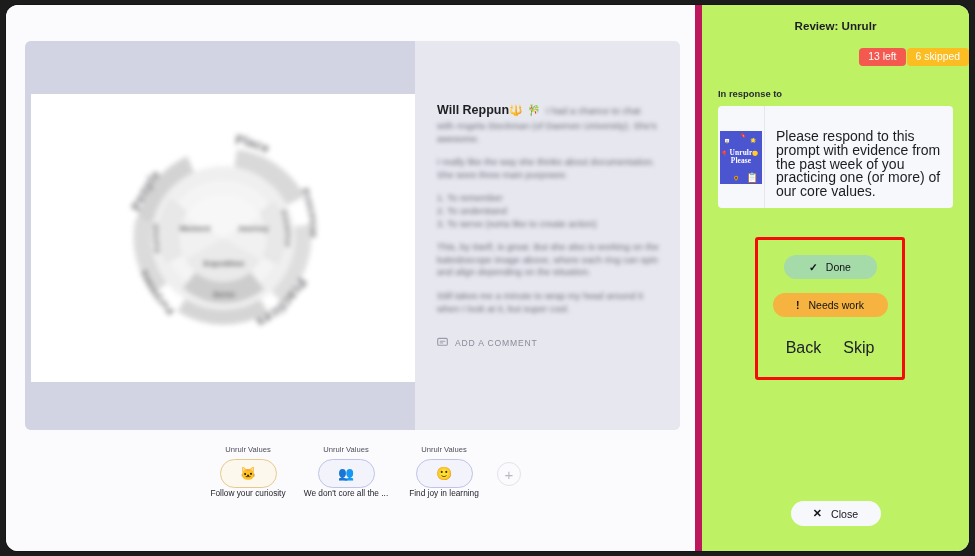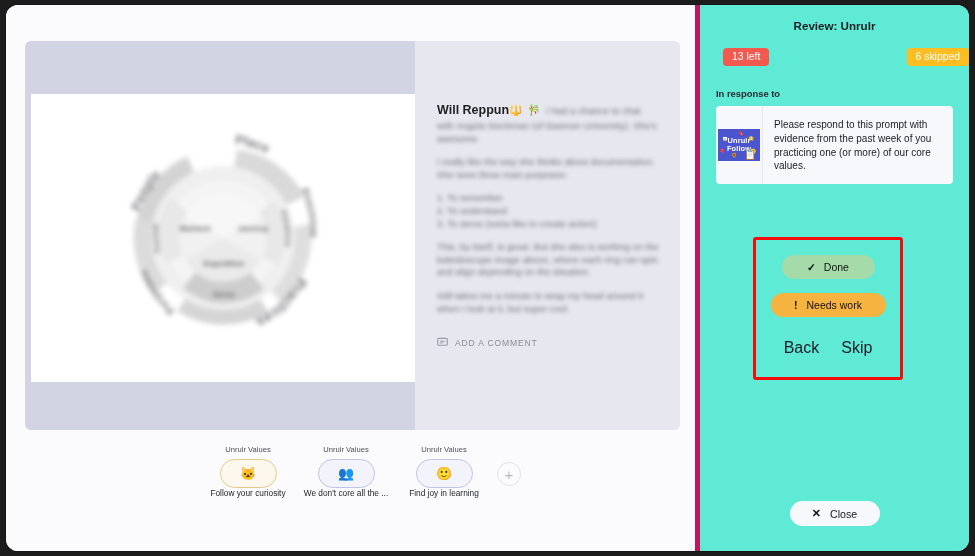--- a/index.html
+++ b/index.html
@@ -165,33 +165,33 @@
     font-size: 15px;
     line-height: 1;
     background: #fbfbfd;
   }
 
   
   .panel {
     position: absolute;
     right: 0; top: 0;
     width: 274px; height: 546px;
-    background: #5eead4;
-    border-left: 5px solid #be185d;
+    background: #bef264;
+    border-left: 7px solid #be185d;
   }
   .panel-title {
     margin-top: 14px;
     text-align: center;
     font-size: 11.6px;
     font-weight: 700;
     color: #1d1e24;
   }
   .badges {
     margin-top: 16px;
-    display: flex; justify-content: space-between; gap: 1px; padding-left: 23px;
+    display: flex; justify-content: flex-end; gap: 1px; padding-left: 23px;
   }
   .badge {
     padding: 3px 9px 4px;
     border-radius: 4px;
     font-size: 10.4px;
     font-weight: 400;
     color: #fff;
     line-height: 1.1;
   }
   .badge.left { background: #f4594f; }
@@ -213,44 +213,44 @@
     overflow: hidden;
   }
   .prompt-thumb-col {
     width: 47px;
     border-right: 1px solid #e5e6ef;
     display: flex; align-items: center; justify-content: center;
     flex: none;
   }
   .thumb {
     position: relative;
-    width: 42px; height: 32px;
+    width: 42px; height: 53px;
     background: #4b55d0;
     overflow: hidden;
-    display: flex; align-items: center; justify-content: center;
+    display: flex; align-items: center; justify-content: center; font-family: Liberation Serif, serif;
   }
   .thumb-text {
     color: #fff;
     font-size: 7.4px;
     font-weight: 700;
     line-height: 8.6px;
     text-align: center;
     letter-spacing: .1px;
   }
   .thumb-sticker { position: absolute; font-size: 5px; line-height: 1; }
   .s1 { left: 4px; top: 8px; }
   .s2 { left: 20px; top: 2px; }
   .s3 { right: 5px; top: 7px; }
   .s4 { left: 1px; top: 20px; }
   .s5 { right: 3px; top: 20px; }
   .s6 { left: 13px; bottom: 3px; }
   .thumb-clip { position: absolute; right: 3px; bottom: 1px; font-size: 10px; line-height: 1; }
   .prompt-text {
-    padding: 12px 12px 10px 11px;
-    font-size: 10px;
+    padding: 24px 12px 10px 11px;
+    font-size: 14px;
     line-height: 13.6px;
     color: #1c1d23;
   }
 
   
   .actions-highlight {
     position: absolute;
     left: 53px; top: 232px;
     width: 150px; height: 143px;
     border: 3px solid #f60b0b;
@@ -459,21 +459,21 @@
         <div class="prompt-thumb-col">
           <div class="thumb">
             <span class="thumb-sticker s1">🪧</span>
             <span class="thumb-sticker s2">🔖</span>
             <span class="thumb-sticker s3">🌟</span>
             <span class="thumb-sticker s4">🎈</span>
             <span class="thumb-sticker s5">🟡</span>
             <span class="thumb-sticker s6">🌻</span>
             <div class="thumb-text">
               <span>Unrulr</span><br>
-              <span>Follow</span>
+              <span>Please</span>
             </div>
             <span class="thumb-clip">📋</span>
           </div>
         </div>
         <div class="prompt-text">Please respond to this prompt with evidence from the past week of you practicing one (or more) of our core values.</div>
       </div>
 
       <div class="actions-highlight">
         <div class="actions-inner">
 

